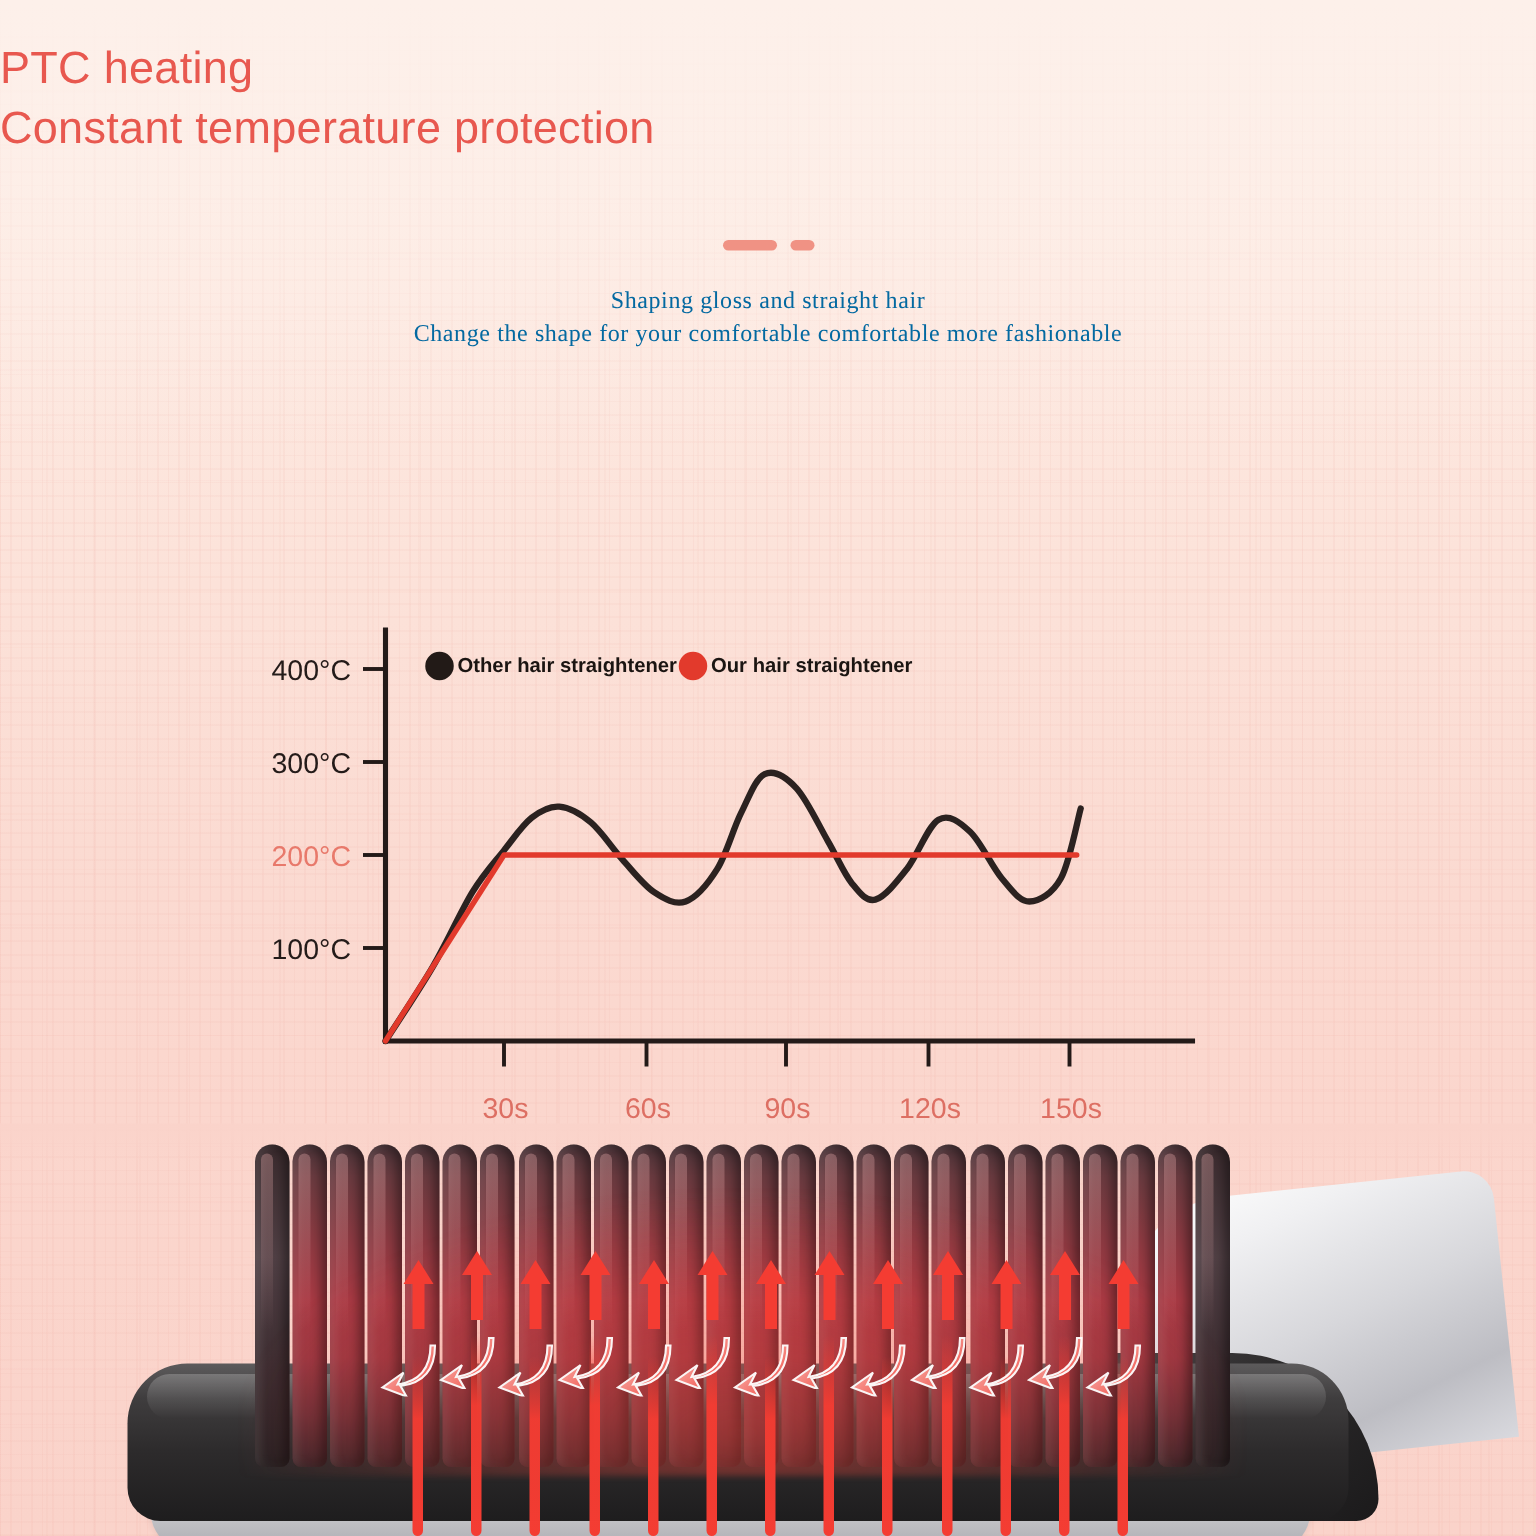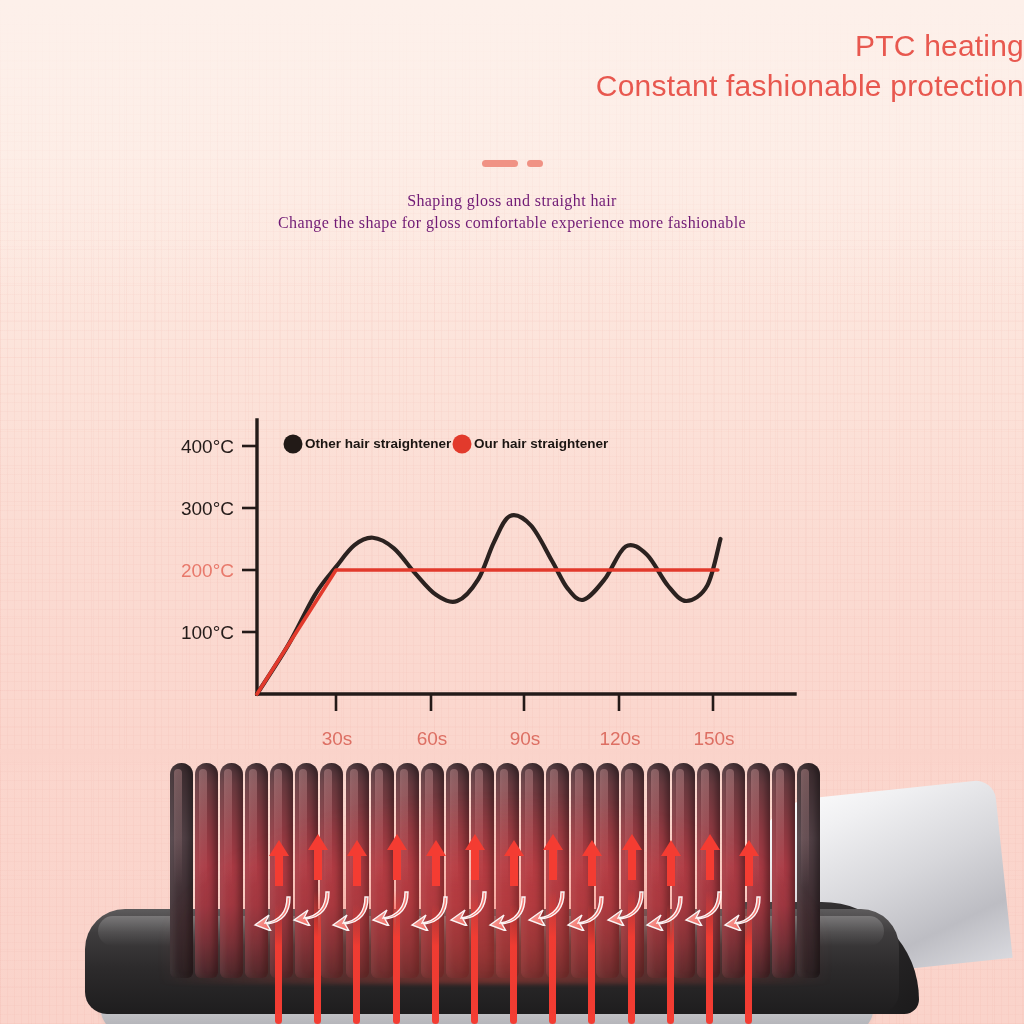--- a/index.html
+++ b/index.html
@@ -30,41 +30,41 @@
       repeating-linear-gradient(90deg, rgba(230,150,140,.07) 0 1px, transparent 1px 31px),
       repeating-linear-gradient(0deg, rgba(230,150,140,.06) 0 1px, transparent 1px 37px);
     opacity:.85;
   }
   #bg-top-fade{
     position:absolute; left:0; right:0; top:0; height:300px;
     background:linear-gradient(180deg,#fdf0ea 0%, rgba(253,240,234,0) 100%);
   }
 
   
-  .header{ position:absolute; left:0; right:0; top:26px; text-align:right; }
+  .header{ position:absolute; left:0; right:0; top:26px; text-align:left; }
   .title-line{
     color:#e8584f;
     font-size:30px;
     line-height:40px;
     font-weight:400;
     letter-spacing:.2px;
     white-space:nowrap;
   }
   .divider-wrap{
     position:absolute; left:0; right:0; top:160px;
     display:flex; justify-content:center; align-items:center; gap:9px;
   }
   .dash-long{ width:36px; height:7px; border-radius:4px; background:#f09284; }
   .dash-short{ width:16px; height:7px; border-radius:4px; background:#f09284; }
 
   .subtitle{
     position:absolute; left:0; right:0; top:190px;
     text-align:center;
     font-family:"Liberation Serif", serif;
-    color:#701a75;
+    color:#0369a1;
     font-size:16px;
     line-height:22px;
     letter-spacing:.4px;
   }
 
   
   #chart{
     position:absolute;
     left:150px; top:408px;
     width:700px; height:350px;
@@ -170,31 +170,31 @@
 </style>
 </head>
 <body>
 
 <div id="page-bg"></div>
 <div id="bg-texture"></div>
 <div id="bg-top-fade"></div>
 
 <div class="header">
   <div class="title-line">PTC heating</div>
-  <div class="title-line">Constant fashionable protection</div>
+  <div class="title-line">Constant temperature protection</div>
 </div>
 
 <div class="divider-wrap">
   <span class="dash-long"></span>
   <span class="dash-short"></span>
 </div>
 
 <div class="subtitle">
   <div>Shaping gloss and straight hair</div>
-  <div>Change the shape for gloss comfortable experience more fashionable</div>
+  <div>Change the shape for your comfortable comfortable more fashionable</div>
 </div>
 
 <div id="chart">
   <svg width="700" height="350" viewBox="0 0 700 350" xmlns="http://www.w3.org/2000/svg">
 
     <line class="axis-line" x1="107" y1="12" x2="107" y2="286"></line>
 
     <line class="axis-line" x1="107" y1="286" x2="645" y2="286"></line>
 
     <g>

